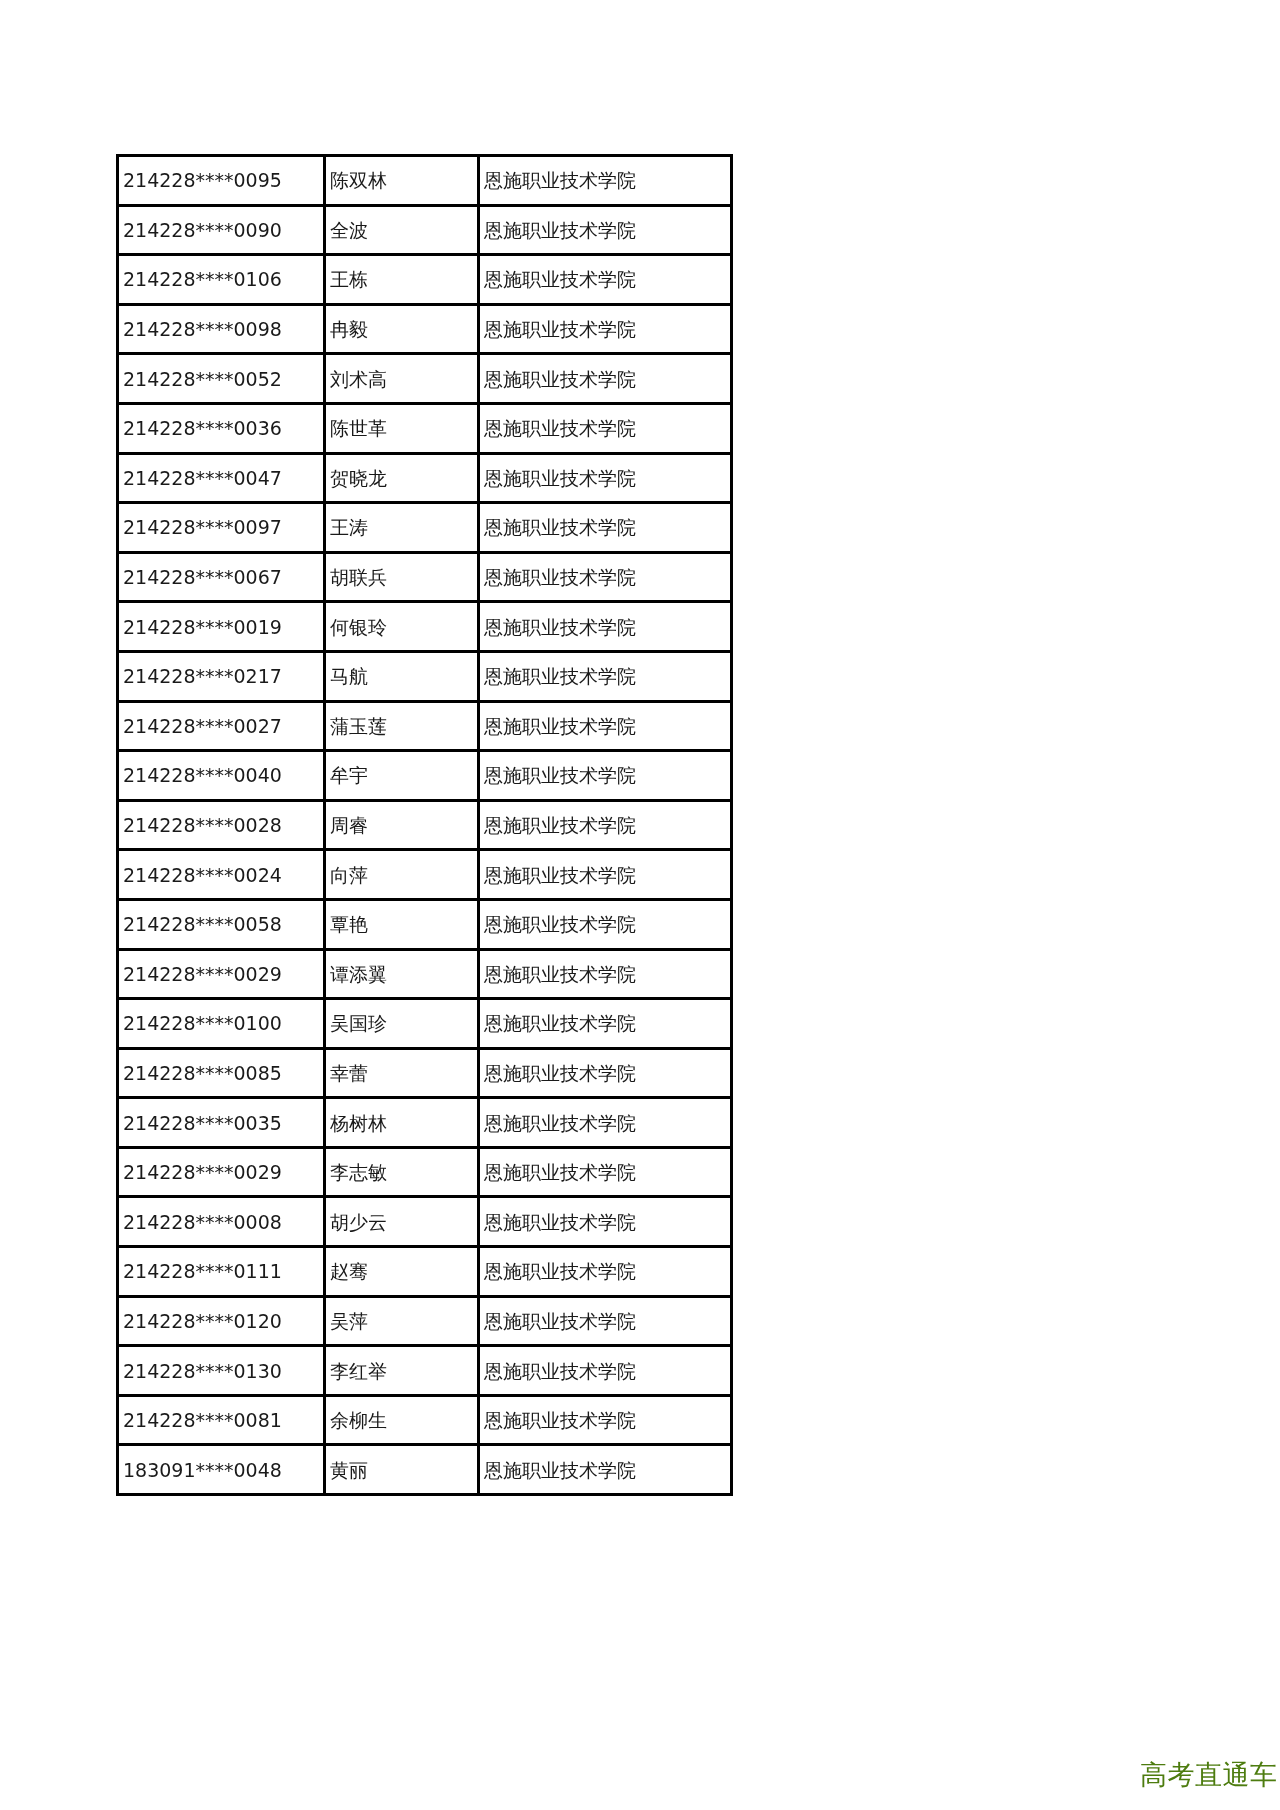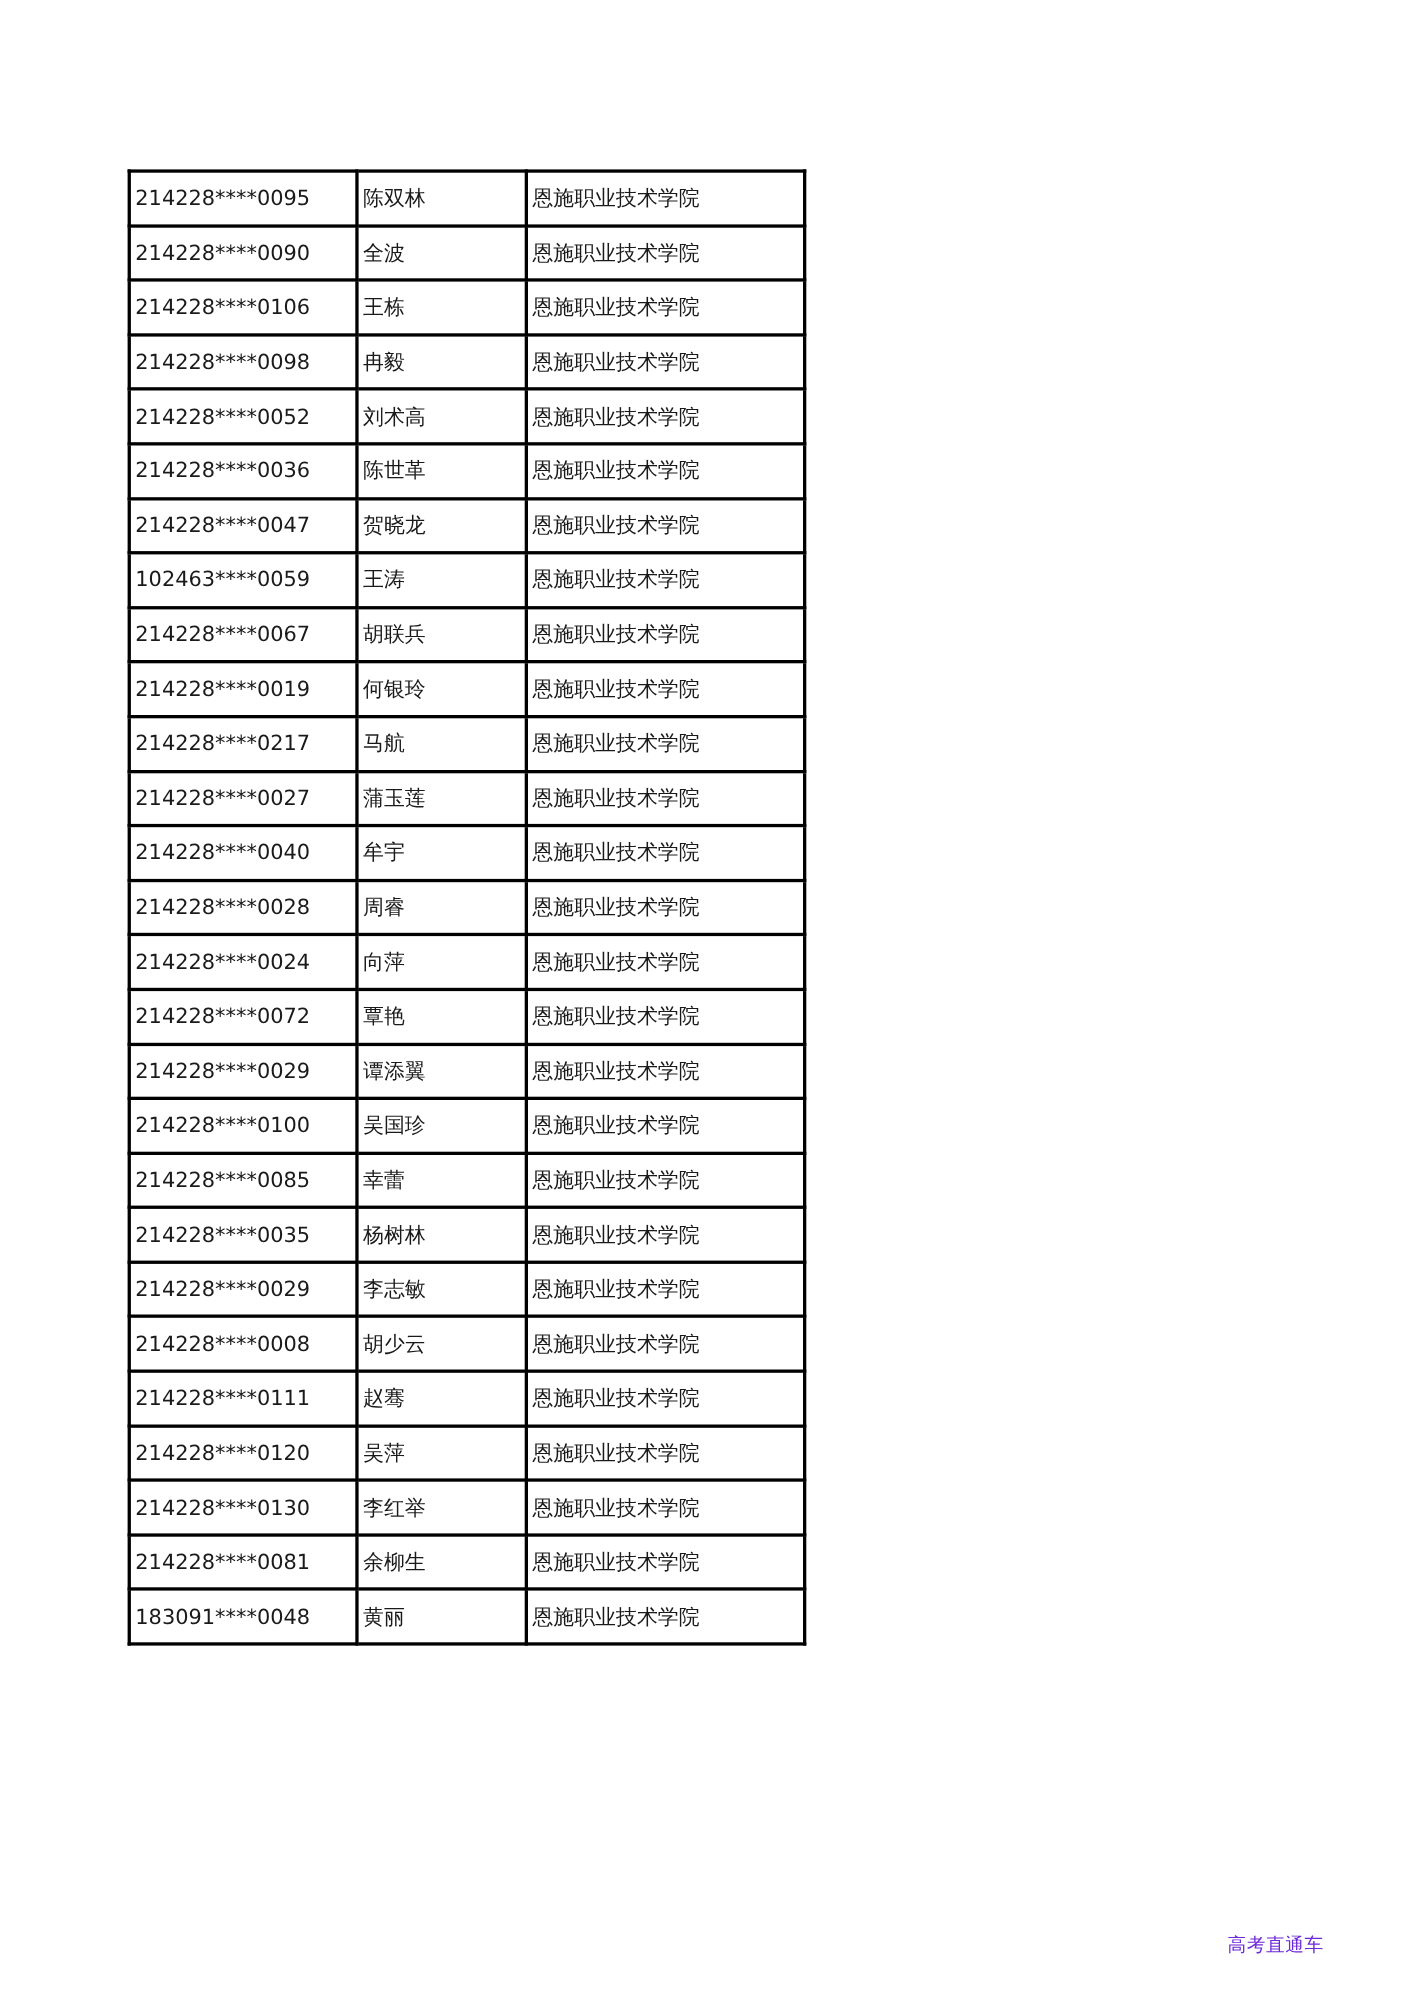--- a/index.html
+++ b/index.html
@@ -33,24 +33,24 @@
     line-height: 20px;
     vertical-align: middle;
     white-space: nowrap;
     overflow: hidden;
   }
   .col-id { width: 207px; }
   .col-name { width: 154px; }
   .col-school { width: auto; }
   .watermark {
     position: absolute;
-    left: 1116px;
+    left: 1140px;
     top: 1757px;
-    font-size: 17px;
-    color: #6d28d9;
+    font-size: 27px;
+    color: #4d7c0f;
     letter-spacing: 0.5px;
   }
 </style>
 </head>
 <body>
 
 <table class="page-table">
   <colgroup>
     <col class="col-id">
     <col class="col-name">
@@ -86,21 +86,21 @@
         <td>214228****0036</td>
         <td>陈世革</td>
         <td>恩施职业技术学院</td>
       </tr>
       <tr>
         <td>214228****0047</td>
         <td>贺晓龙</td>
         <td>恩施职业技术学院</td>
       </tr>
       <tr>
-        <td>102463****0059</td>
+        <td>214228****0097</td>
         <td>王涛</td>
         <td>恩施职业技术学院</td>
       </tr>
       <tr>
         <td>214228****0067</td>
         <td>胡联兵</td>
         <td>恩施职业技术学院</td>
       </tr>
       <tr>
         <td>214228****0019</td>
@@ -126,21 +126,21 @@
         <td>214228****0028</td>
         <td>周睿</td>
         <td>恩施职业技术学院</td>
       </tr>
       <tr>
         <td>214228****0024</td>
         <td>向萍</td>
         <td>恩施职业技术学院</td>
       </tr>
       <tr>
-        <td>214228****0072</td>
+        <td>214228****0058</td>
         <td>覃艳</td>
         <td>恩施职业技术学院</td>
       </tr>
       <tr>
         <td>214228****0029</td>
         <td>谭添翼</td>
         <td>恩施职业技术学院</td>
       </tr>
       <tr>
         <td>214228****0100</td>

